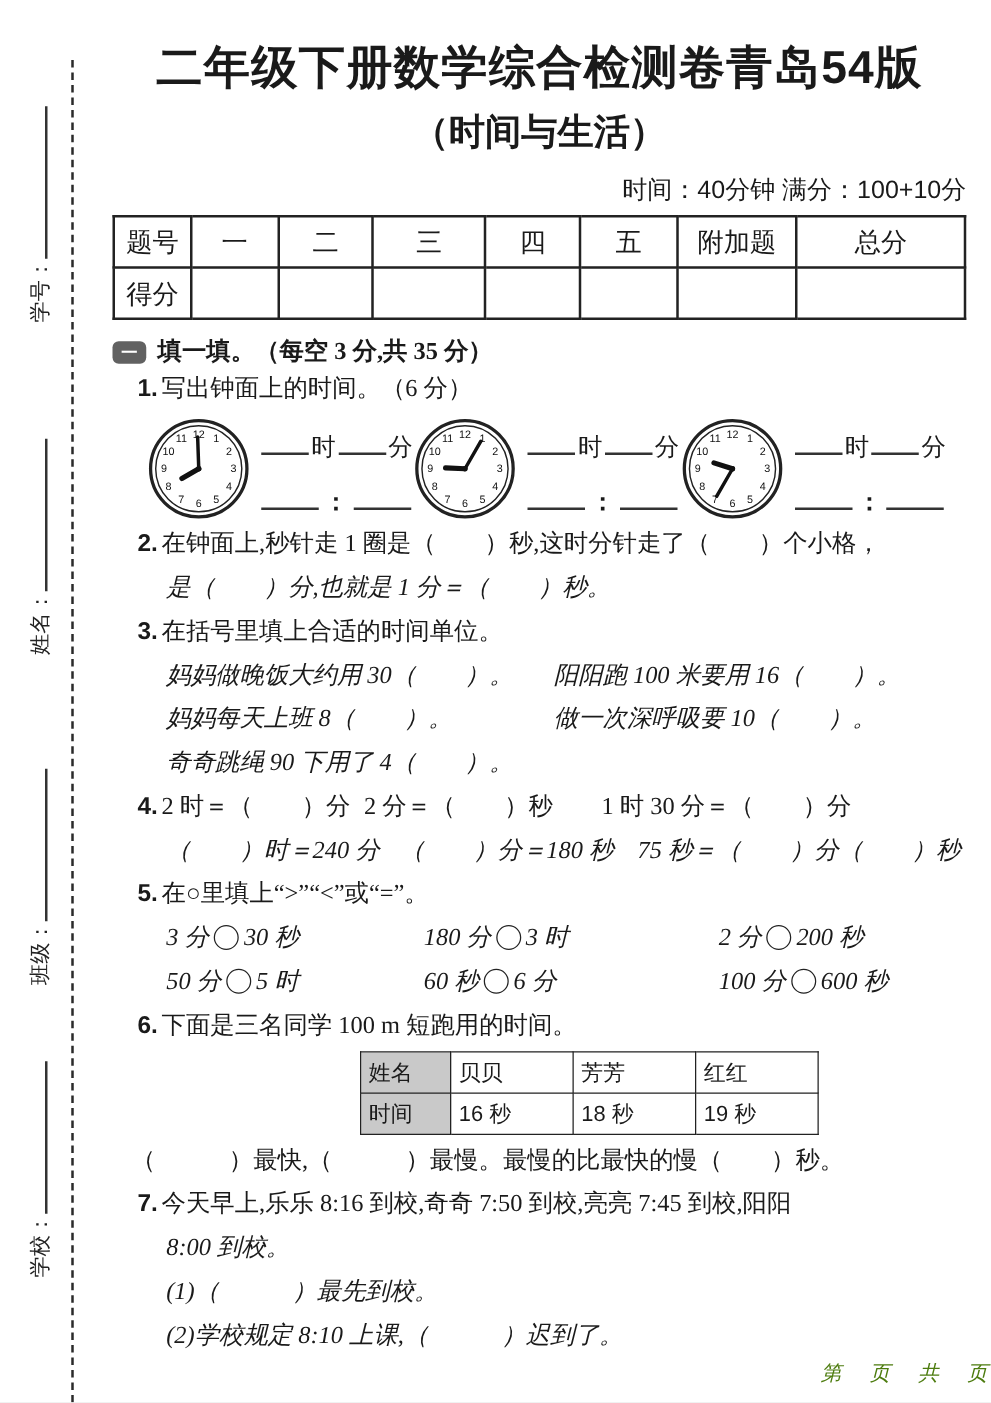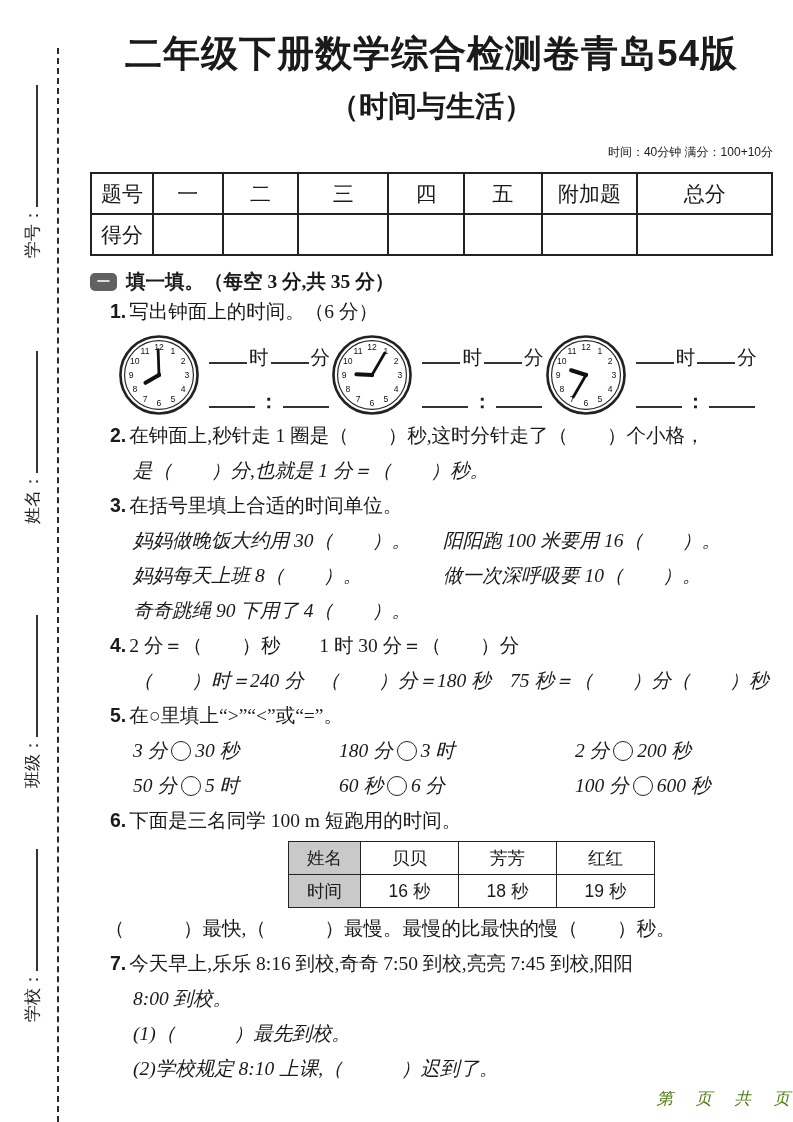--- a/index.html
+++ b/index.html
@@ -38,21 +38,21 @@
     font-size: 37px; font-weight: bold; letter-spacing: 1px; line-height: 48px;
   }
   .page-subtitle {
     margin: 9px 0 0; text-align: center;
     font-family: "Liberation Sans", sans-serif;
     font-size: 29px; font-weight: bold; line-height: 38px;
   }
   .meta-line {
     margin-top: 16px; text-align: right;
     font-family: "Liberation Sans", sans-serif;
-    font-size: 12px; line-height: 22px;
+    font-size: 20px; line-height: 22px;
   }
   
   table.score-table {
     width: 100%; border-collapse: collapse; margin-top: 9px;
     font-family: "Liberation Sans", sans-serif; font-size: 21px;
   }
   table.score-table td {
     border: 2.2px solid #222; height: 41px; text-align: center; padding: 0 2px;
   }
   
@@ -92,21 +92,21 @@
     display: inline-block; width: 20px; height: 20px;
     border: 1.8px solid #222; border-radius: 50%;
     vertical-align: -4px; margin: 0 4px;
   }
   
   table.runner-table {
     border-collapse: collapse; margin: 3px 0 3px 198px;
     font-family: "Liberation Sans", sans-serif; font-size: 17.5px;
   }
   table.runner-table td {
-    border: 1.8px solid #222; height: 33px; text-align: center; padding: 0 6px;
+    border: 1.8px solid #222; height: 33px; text-align: left; padding: 0 6px;
   }
   table.runner-table td.hdr { background: #c9c9c9; width: 72px; }
   table.runner-table td.val { width: 98px; }
   
   .page-footer {
     position: absolute; bottom: 12px; left: 0; width: 100%;
     text-align: right; font-family: "Liberation Sans", sans-serif;
     font-size: 16.5px; letter-spacing: 3px; color:#4d7c0f;font-style:italic;
   }
 </style>
@@ -270,20 +270,21 @@
       <div class="cont row-flex">
         <span style="width:310px">妈妈每天上班 8（　　）。</span>
         <span>做一次深呼吸要 10（　　）。</span>
       </div>
       <div class="cont">奇奇跳绳 90 下用了 4（　　）。</div>
     </div>
 
     <div class="q">
       <div class="row-flex">
           <span class="qno">4.</span>
+        <span class="w160">2 时＝（　　）分</span>
         <span class="w190">2 分＝（　　）秒</span>
         <span>1 时 30 分＝（　　）分</span>
       </div>
       <div class="cont row-flex">
         <span class="w185">（　　）时＝240 分</span>
         <span class="w190">（　　）分＝180 秒</span>
         <span>75 秒＝（　　）分（　　）秒</span>
       </div>
     </div>
 

